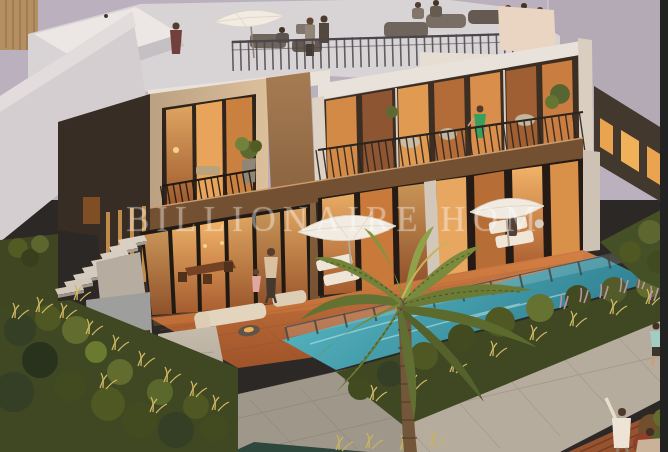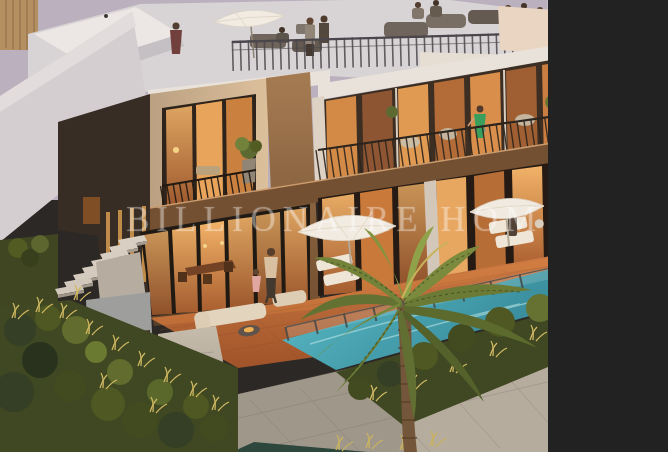--- a/index.html
+++ b/index.html
@@ -1,16 +1,16 @@
 <!DOCTYPE html>
 <html><head>
 <meta charset="utf-8">
 <style>
   html,body{margin:0;padding:0;background:#222;}
-  .canvas{position:relative;width:548px;height:452px;overflow:hidden;font-family:"Liberation Sans",sans-serif;}
+  .canvas{position:relative;width:660px;height:452px;overflow:hidden;font-family:"Liberation Sans",sans-serif;}
   .canvas svg{display:block;}
   .watermark{
     position:absolute;left:126px;top:200px;width:560px;
     font-family:"Liberation Serif",serif;
     font-size:35px;letter-spacing:7px;font-weight:400;
     color:rgba(255,255,255,0.30);
     text-shadow:0 0 2px rgba(255,255,255,0.18);
     pointer-events:none;white-space:nowrap;
   }
 </style>

